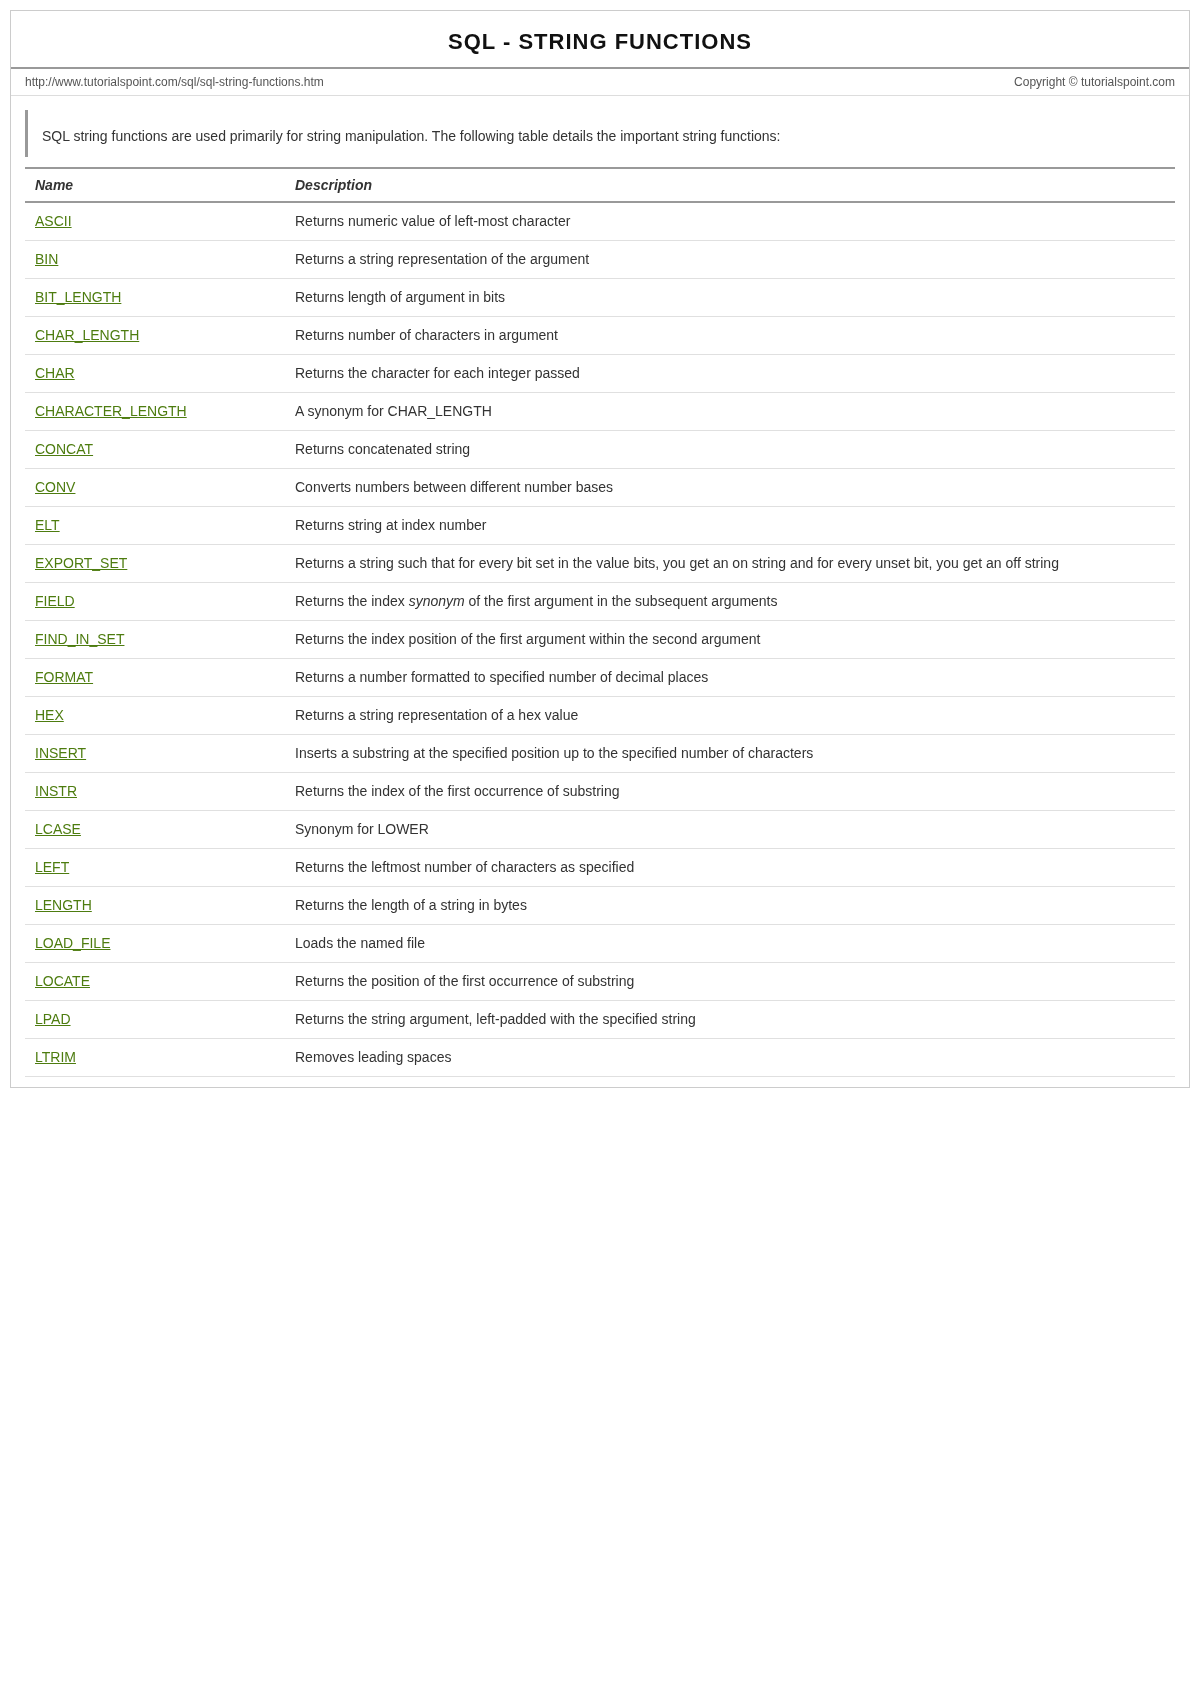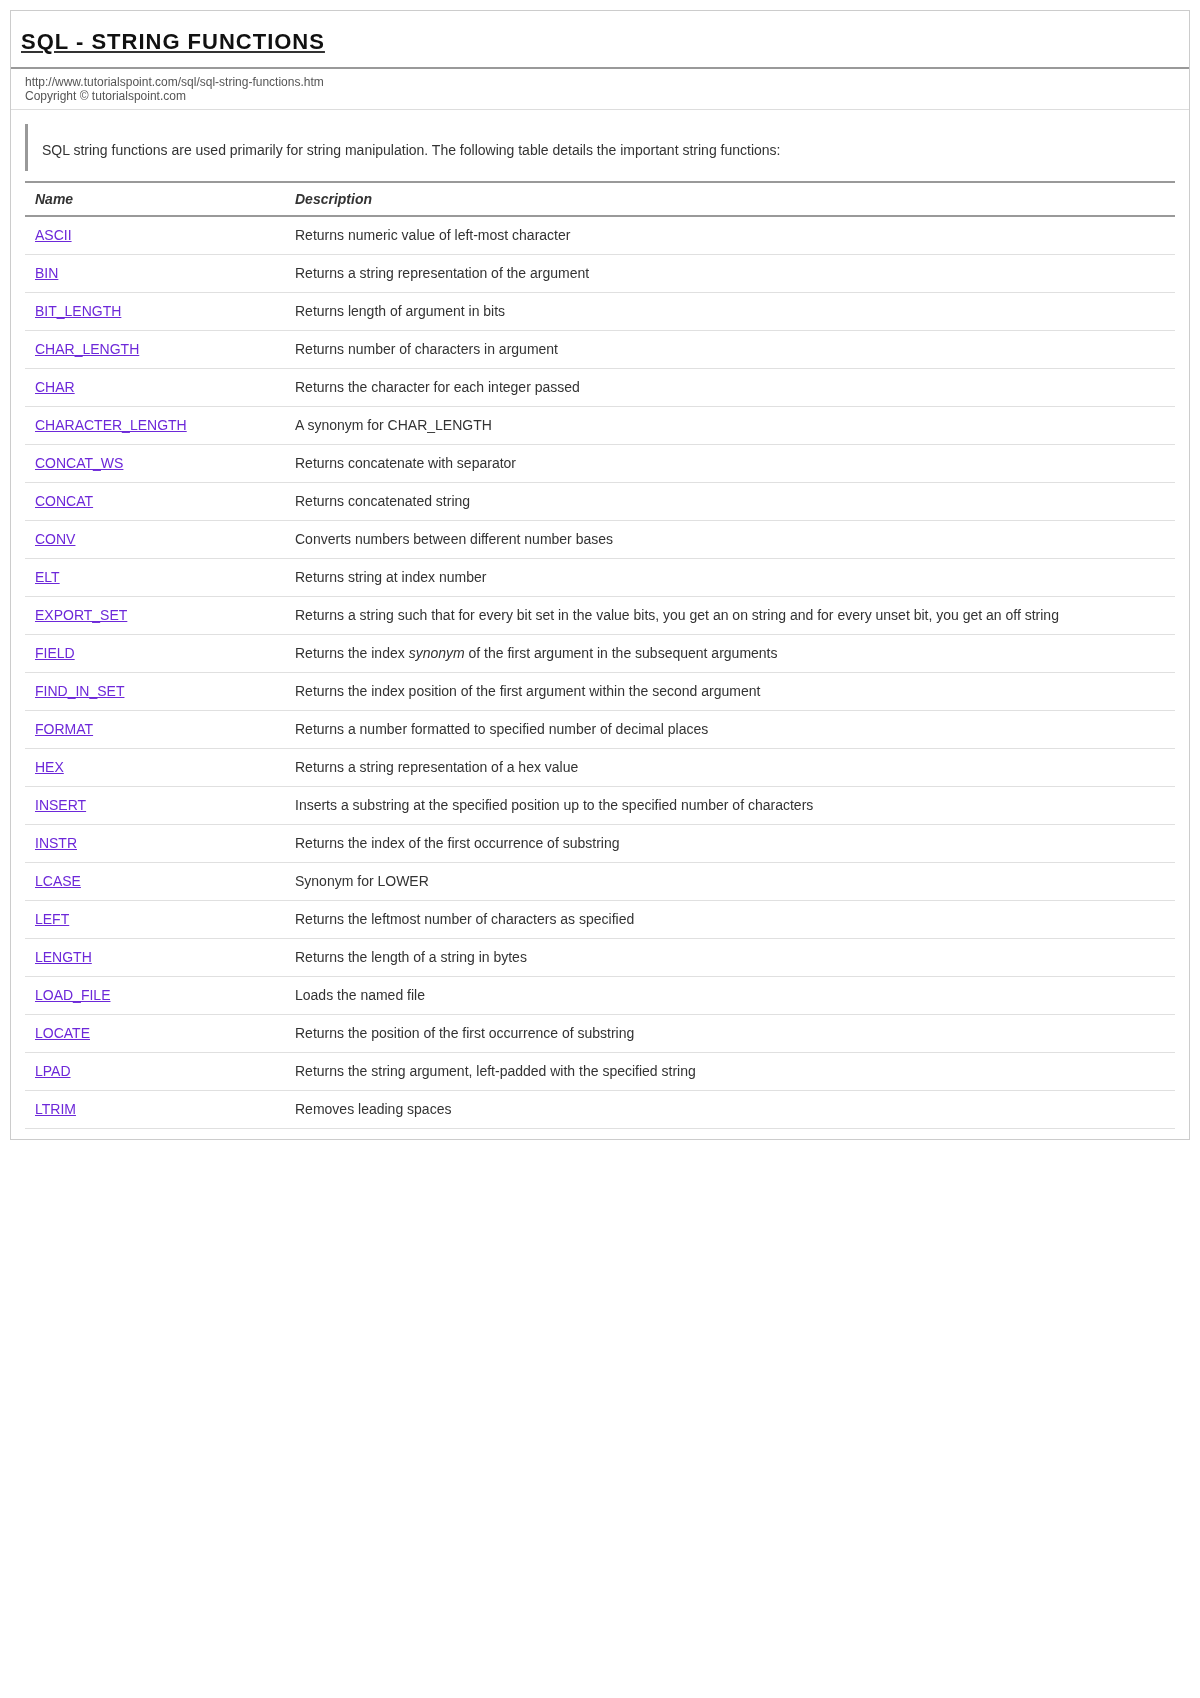--- a/index.html
+++ b/index.html
@@ -17,41 +17,39 @@
       min-height: 1698px;
     }
 
     .page-wrapper {
       border: 1px solid #ccc;
       margin: 10px;
       padding: 0;
     }
 
     .page-title-bar {
-      text-align: left;
+      text-align: center;
       padding: 18px 10px 12px;
       border-bottom: 2px solid #999;
-      text-decoration: underline;
     }
 
     .page-title {
       font-size: 22px;
       font-weight: bold;
       letter-spacing: 1px;
       color: #111;
     }
 
     .meta-bar {
       display: flex;
       justify-content: space-between;
       padding: 6px 14px;
       font-size: 12px;
       color: #555;
       border-bottom: 1px solid #ddd;
-      flex-direction: column;
     }
 
     .intro-text {
       padding: 16px 14px 10px;
       font-size: 14px;
       line-height: 1.5;
       border-left: 3px solid #999;
       margin: 14px 14px 10px;
     }
 
@@ -79,21 +77,21 @@
       font-size: 14px;
       line-height: 1.5;
     }
 
     .func-table td:first-child {
       width: 260px;
       white-space: nowrap;
     }
 
     .func-link {
-      color: #6d28d9;
+      color: #4d7c0f;
       text-decoration: underline;
       cursor: pointer;
     }
   </style>
 </head>
 <body>
 
 <div class="page-wrapper">
 
   <div class="page-title-bar">
@@ -133,24 +131,20 @@
         </tr>
         <tr>
           <td><a class="func-link" href="#">CHAR</a></td>
           <td>Returns the character for each integer passed</td>
         </tr>
         <tr>
           <td><a class="func-link" href="#">CHARACTER_LENGTH</a></td>
           <td>A synonym for CHAR_LENGTH</td>
         </tr>
         <tr>
-          <td><a class="func-link" href="#">CONCAT_WS</a></td>
-          <td>Returns concatenate with separator</td>
-        </tr>
-        <tr>
           <td><a class="func-link" href="#">CONCAT</a></td>
           <td>Returns concatenated string</td>
         </tr>
         <tr>
           <td><a class="func-link" href="#">CONV</a></td>
           <td>Converts numbers between different number bases</td>
         </tr>
         <tr>
           <td><a class="func-link" href="#">ELT</a></td>
           <td>Returns string at index number</td>

